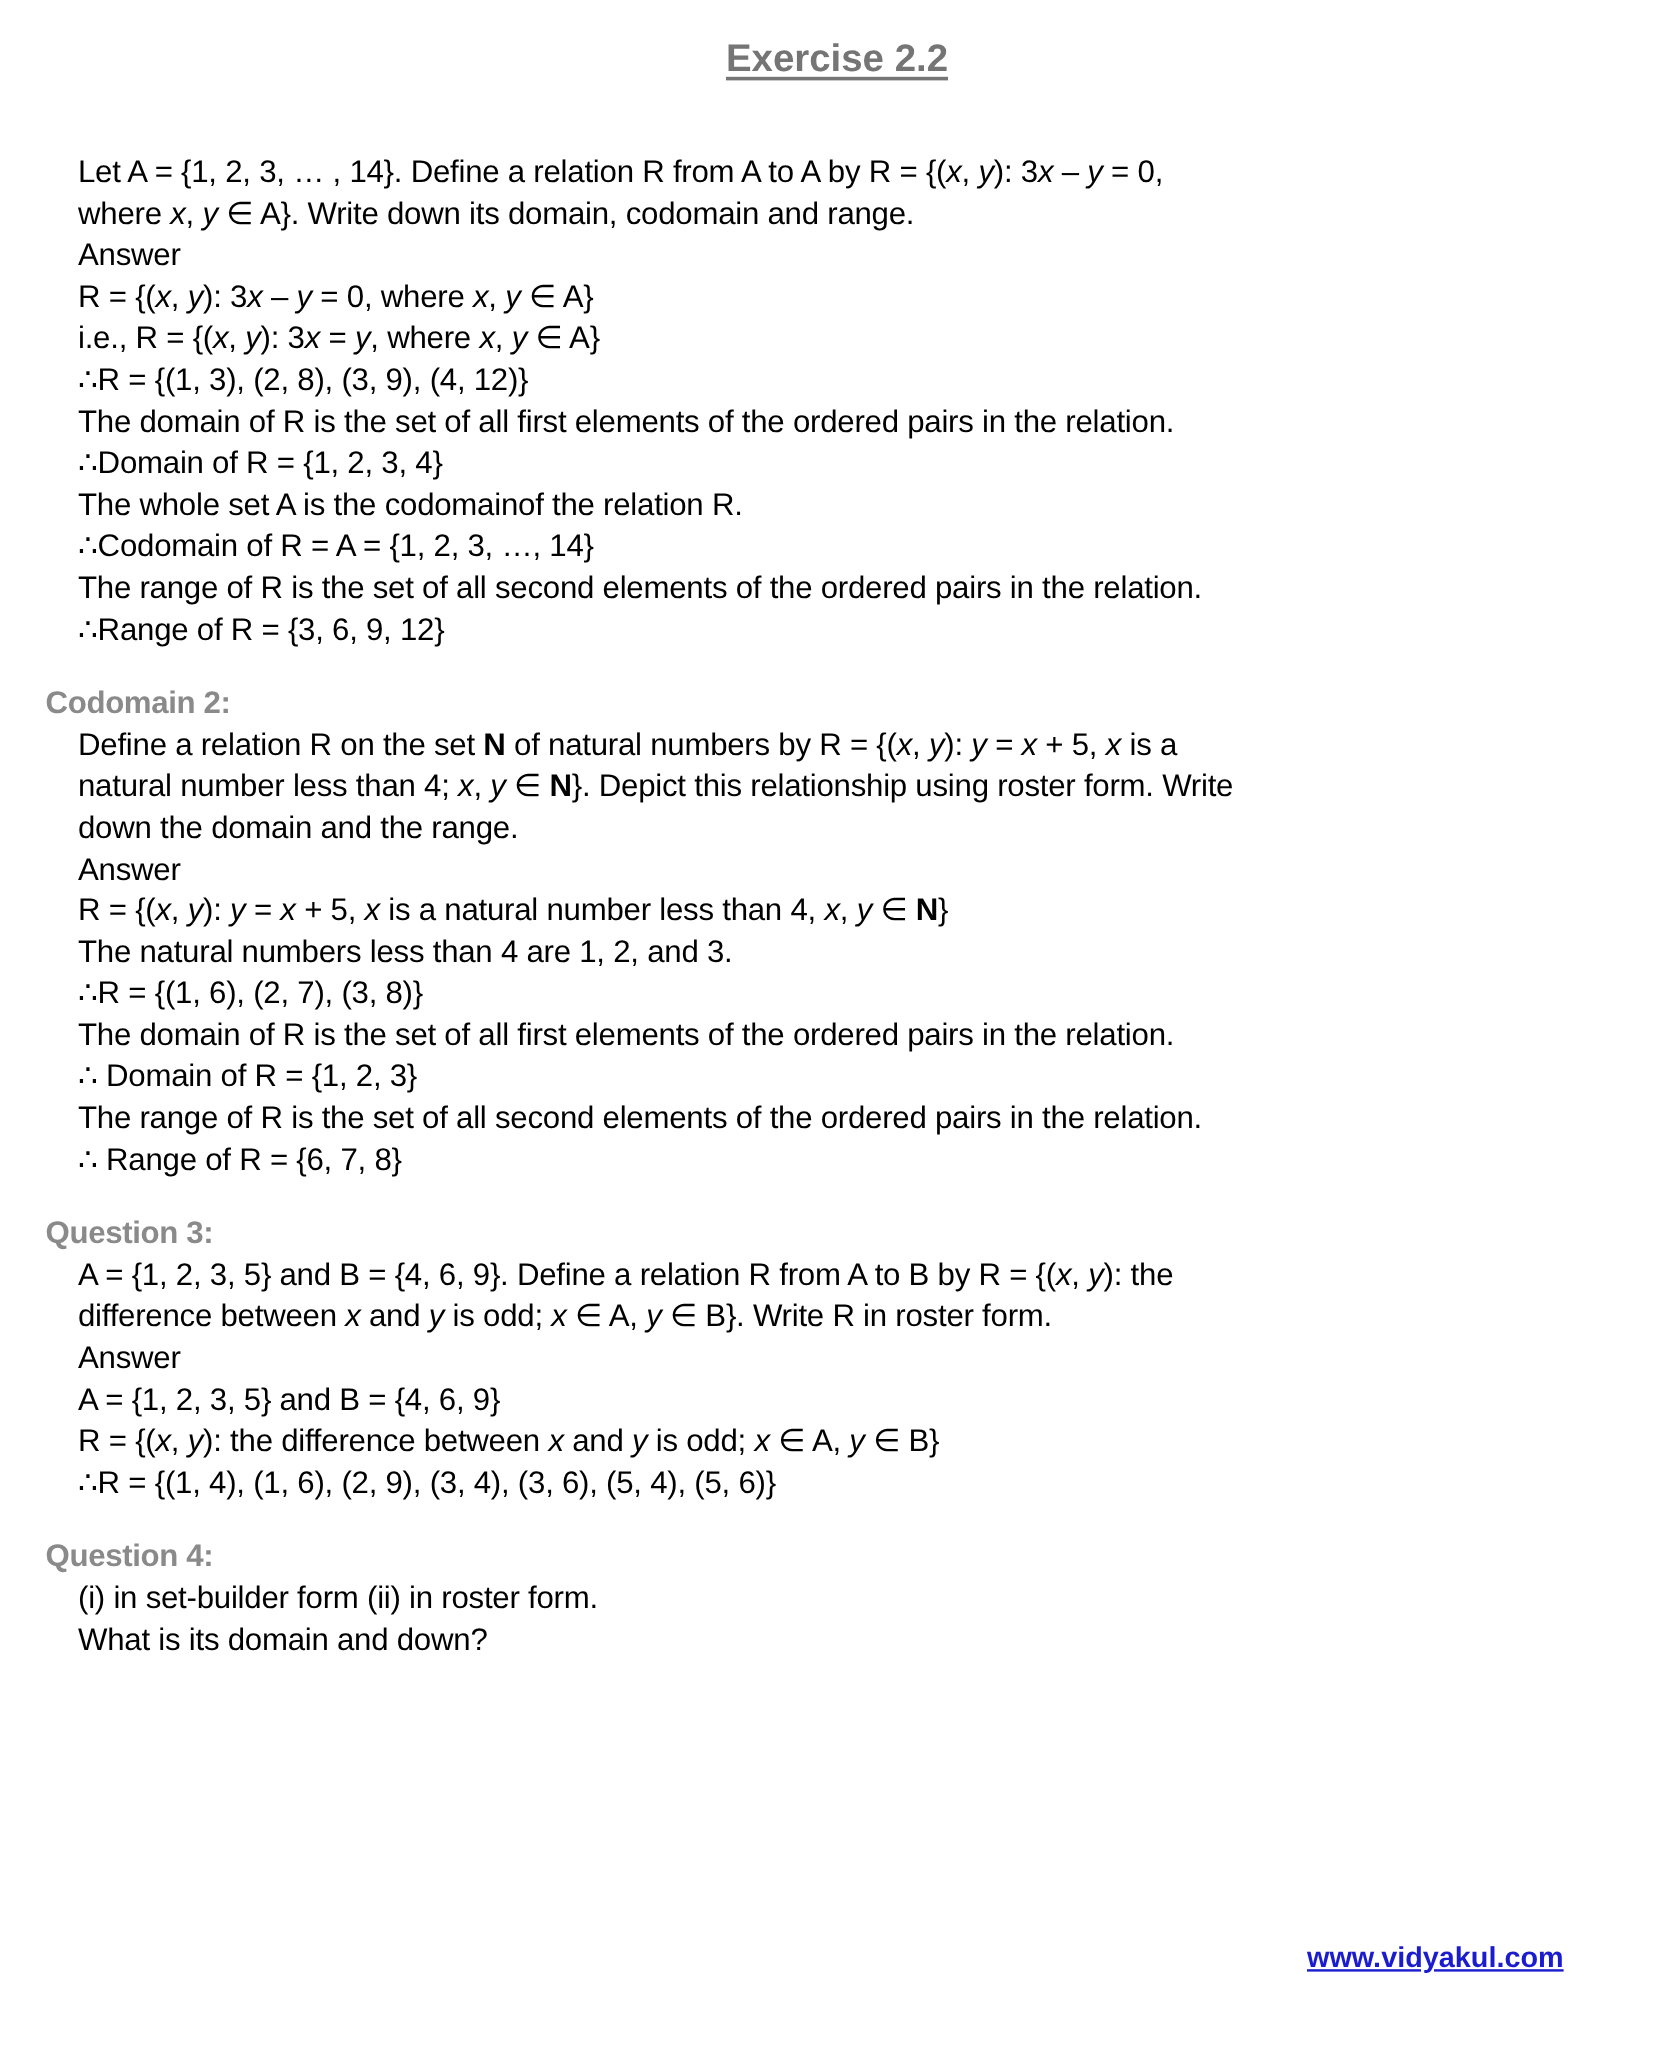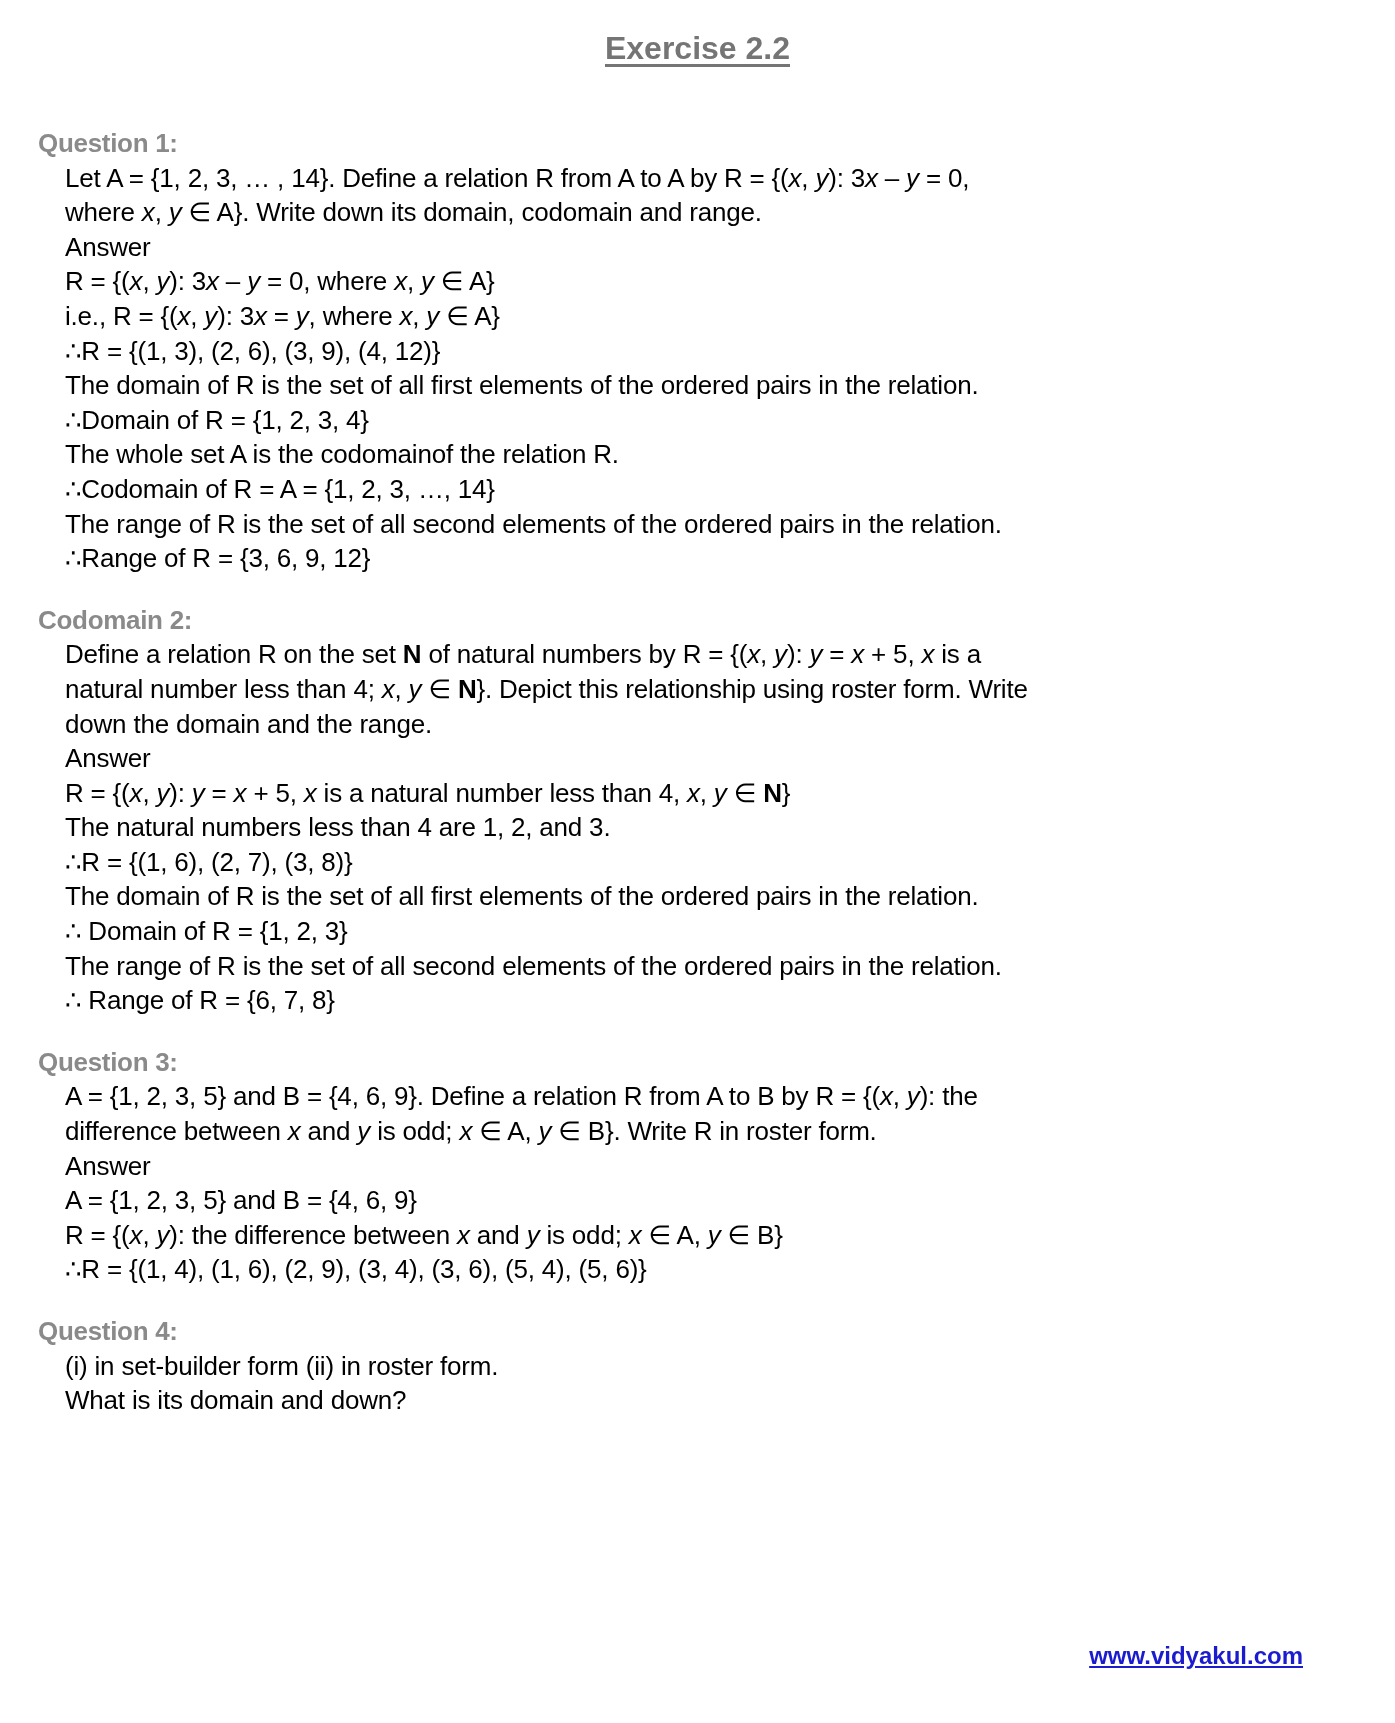--- a/index.html
+++ b/index.html
@@ -52,45 +52,44 @@
     line-height: 34.6px;
     white-space: nowrap;
     letter-spacing: -0.2px;
     margin-left: 27px;
   }
   .line i { font-style: italic; }
   .line b { font-weight: bold; }
   .footer-link {
     position: absolute;
     right: 92px;
-    bottom: 2px;
+    bottom: 26px;
     font-size: 24px;
     font-weight: bold;
     color: #1c1ccf;
     text-decoration: underline;
     cursor: pointer;
   }
 </style>
 </head>
 <body>
 
 <div class="page">
 
   <h1 class="page-title"><span class="title-text">Exercise 2.2</span></h1>
 
   <div class="content">
   <section class="question">
-    <h2 class="qheading">Question 1:</h2>
     <div class="qlines">
           <div class="line">Let A = {1, 2, 3, … , 14}. Define a relation R from A to A by R = {(<i>x</i>, <i>y</i>): 3<i>x</i> – <i>y</i> = 0,</div>
           <div class="line">where <i>x</i>, <i>y</i> ∈ A}. Write down its domain, codomain and range.</div>
           <div class="line">Answer</div>
           <div class="line">R = {(<i>x</i>, <i>y</i>): 3<i>x</i> – <i>y</i> = 0, where <i>x</i>, <i>y</i> ∈ A}</div>
           <div class="line">i.e., R = {(<i>x</i>, <i>y</i>): 3<i>x</i> = <i>y</i>, where <i>x</i>, <i>y</i> ∈ A}</div>
-          <div class="line">∴R = {(1, 3), (2, 6), (3, 9), (4, 12)}</div>
+          <div class="line">∴R = {(1, 3), (2, 8), (3, 9), (4, 12)}</div>
           <div class="line">The domain of R is the set of all first elements of the ordered pairs in the relation.</div>
           <div class="line">∴Domain of R = {1, 2, 3, 4}</div>
           <div class="line">The whole set A is the codomainof the relation R.</div>
           <div class="line">∴Codomain of R = A = {1, 2, 3, …, 14}</div>
           <div class="line">The range of R is the set of all second elements of the ordered pairs in the relation.</div>
           <div class="line">∴Range of R = {3, 6, 9, 12}</div>
         </div>
   </section>
 
   <section class="question">

